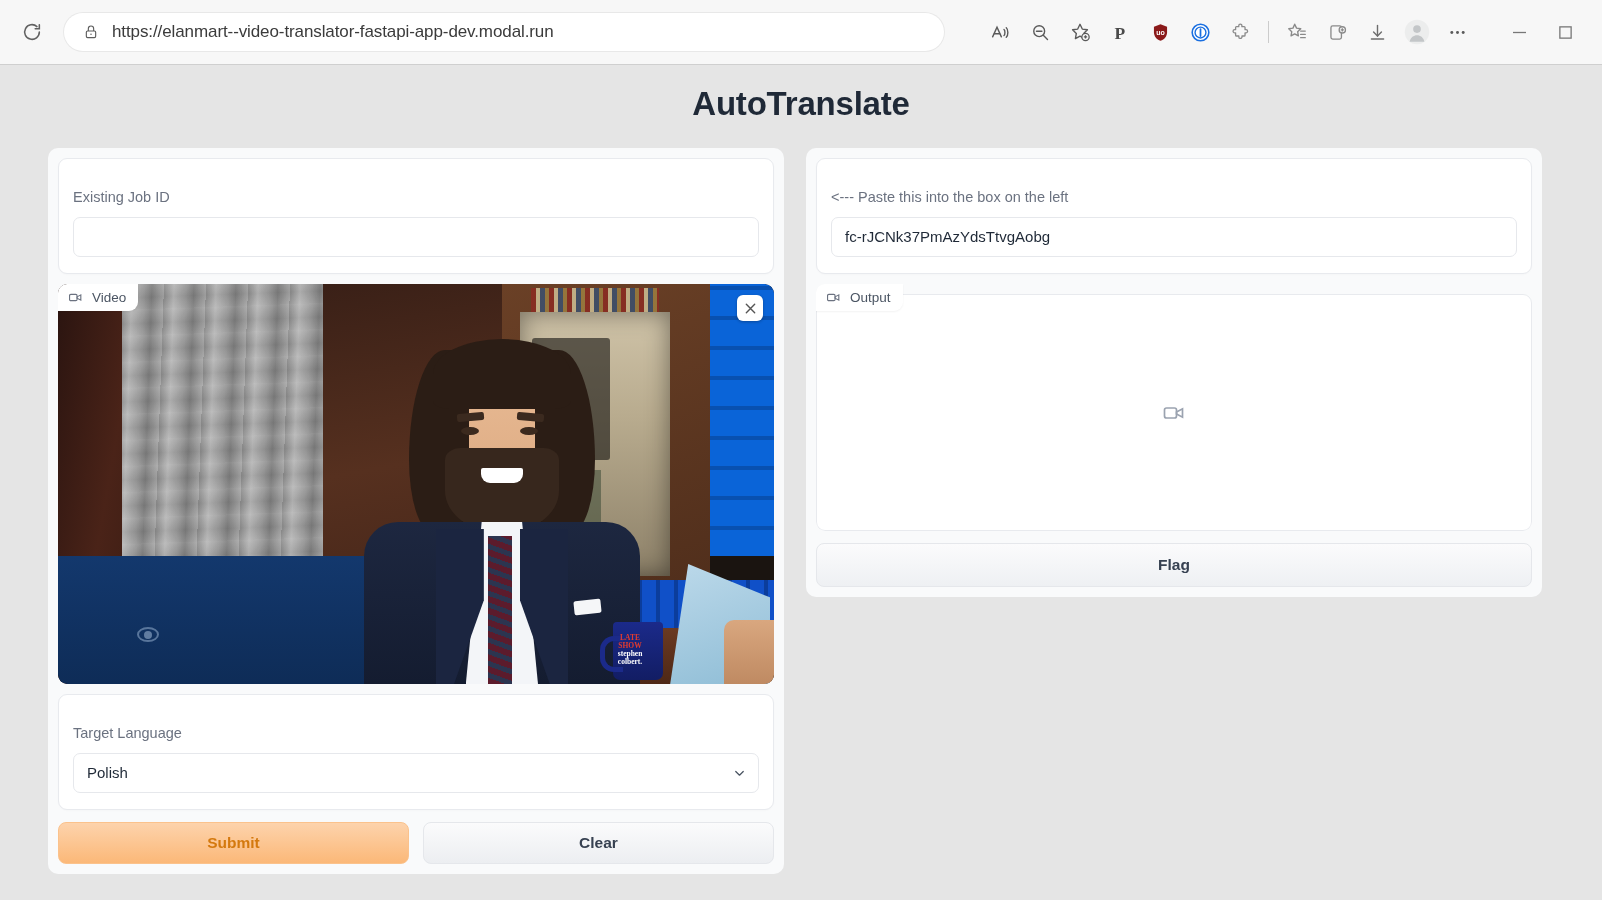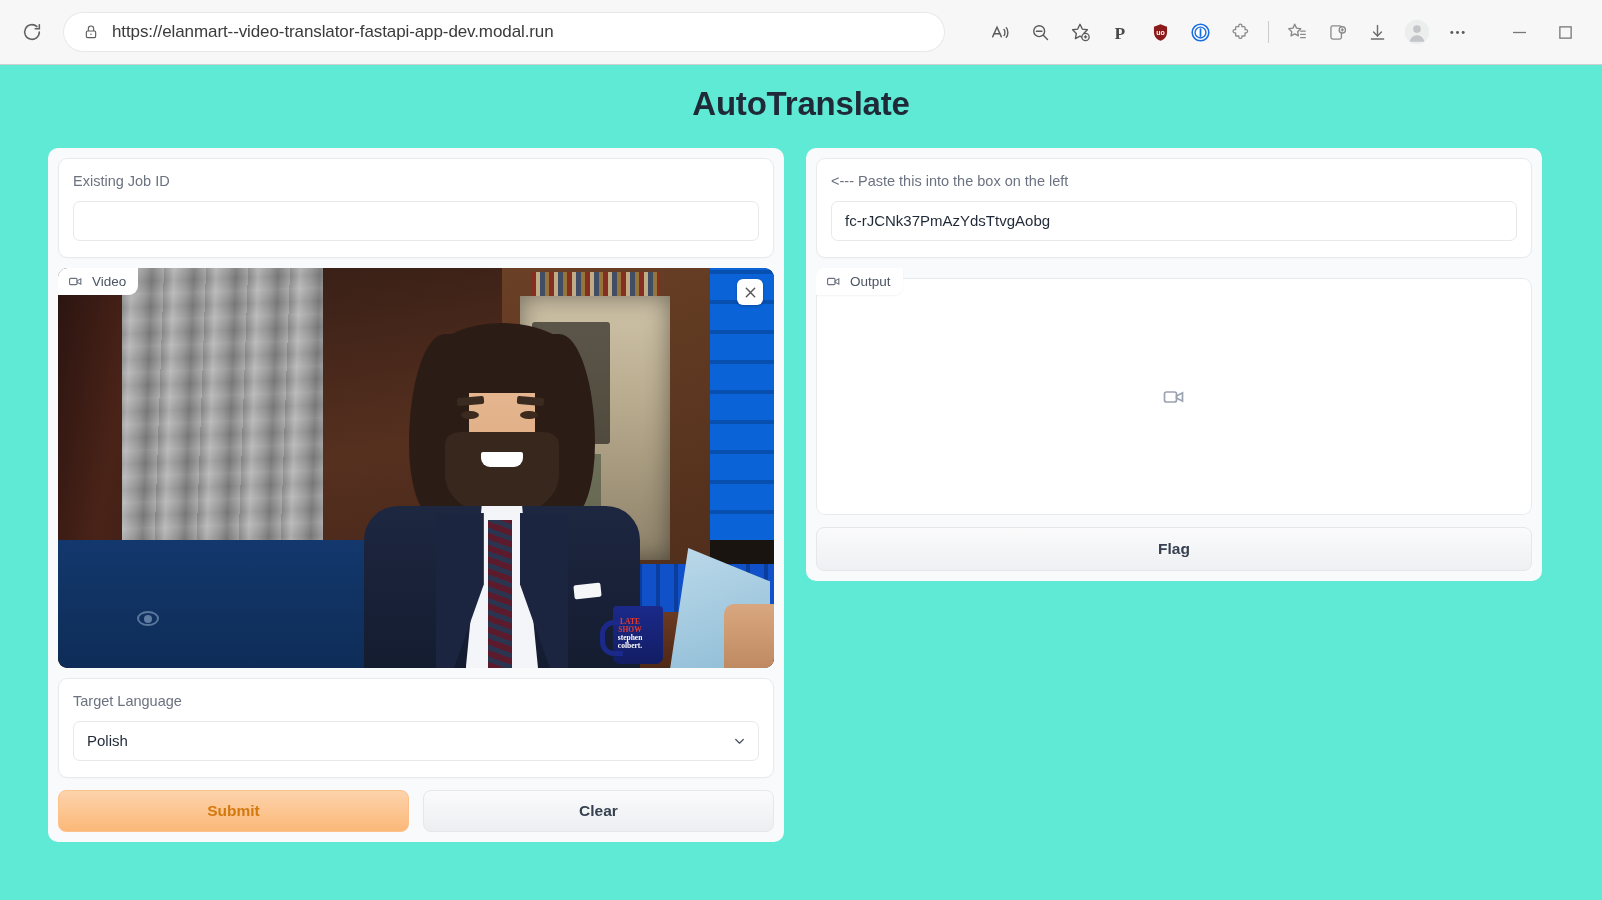--- a/index.html
+++ b/index.html
@@ -79,21 +79,21 @@
   .win-btn {
     width: 46px; height: 40px;
     display: flex; align-items: center; justify-content: center;
     cursor: pointer;
   }
 
   
   .page {
     width: 1602px;
     height: 835px;
-    background: #5eead4;
+    background: #e5e5e5;
     overflow: hidden;
     position: relative;
   }
 
   .app-title {
     text-align: center;
     font-size: 33px;
     font-weight: bold;
     color: #1f2937;
     padding-top: 20px;
@@ -114,21 +114,21 @@
     padding: 10px;
   }
   .col-left { width: 736px; }
   .col-right { width: 736px; }
 
   
   .card {
     background: #ffffff;
     border: 1px solid #e8eaee;
     border-radius: 9px;
-    padding: 14px 14px 16px 14px;
+    padding: 30px 14px 16px 14px;
     box-shadow: 0 1px 2px rgba(0,0,0,0.02);
   }
 
   .field-label {
     font-size: 14.5px;
     color: #6b7280;
     margin-bottom: 12px;
     display: block;
   }
 

